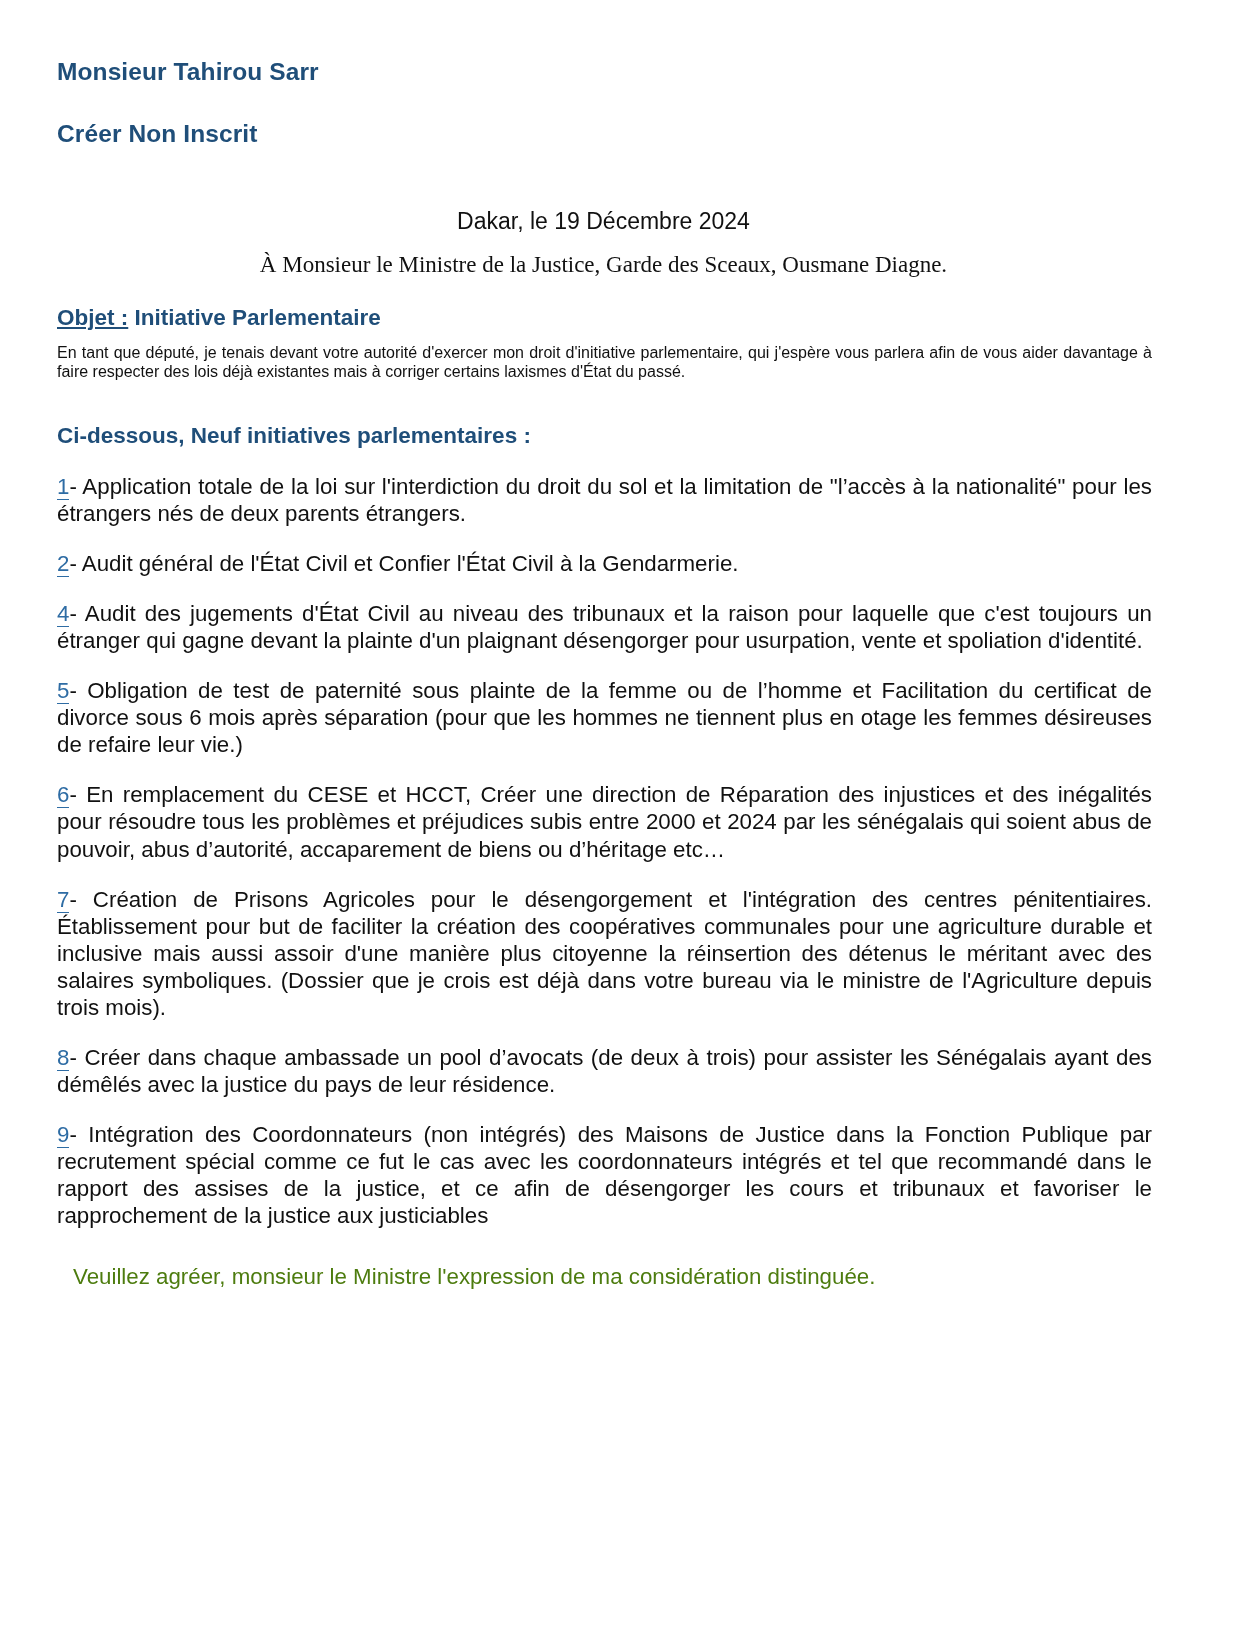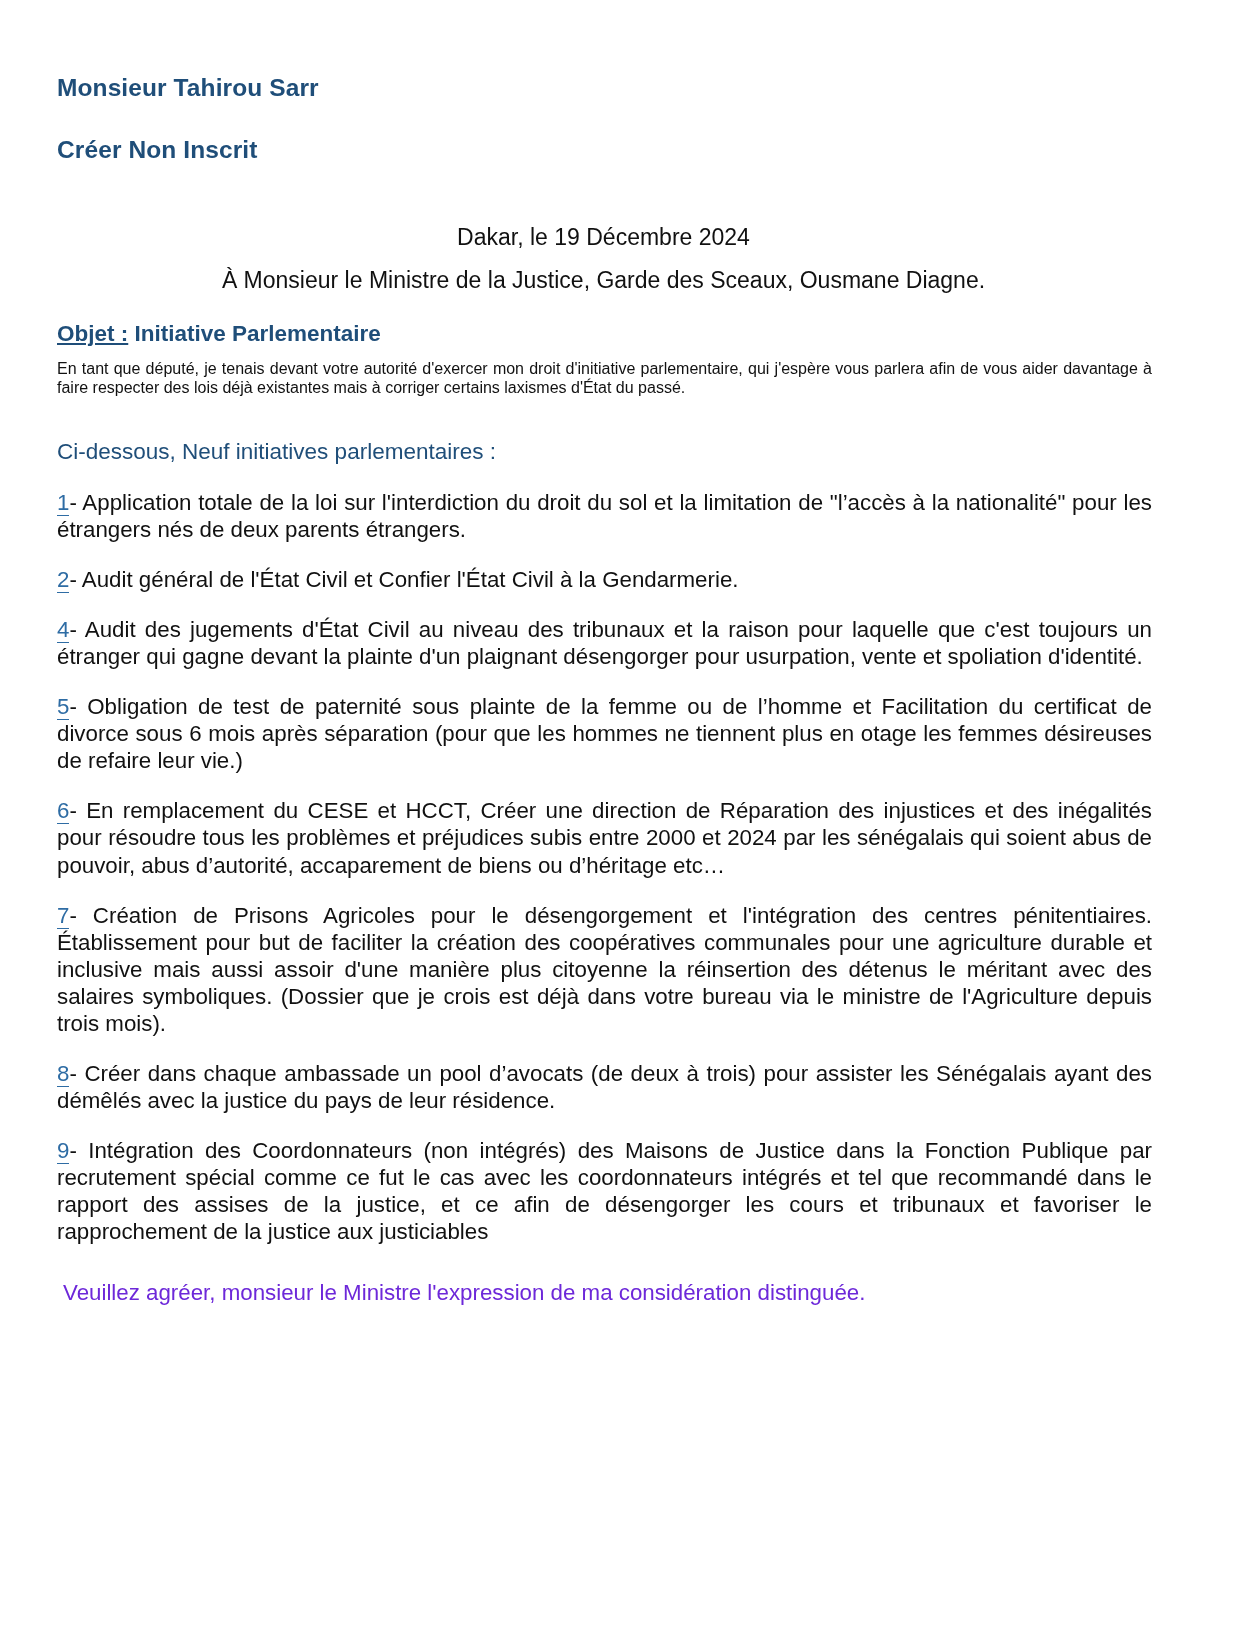--- a/index.html
+++ b/index.html
@@ -26,21 +26,20 @@
   
   .letterhead {
     margin-bottom: 58px;
   }
   .letterhead .line {
     color: #1f4e79;
     font-weight: bold;
     font-size: 24.5px;
     letter-spacing: .1px;
     line-height: 1.18;
-    margin-top: 16px;
   }
   .letterhead .line.first {
     margin-bottom: 33px;
   }
 
   
   .addressing {
     text-align: center;
     margin-bottom: 24px;
   }
@@ -49,20 +48,21 @@
     line-height: 1.3;
     color: #111111;
     margin-bottom: 13px;
     padding-right: 2px;
   }
   .addressing .recipient {
     font-size: 23px;
     line-height: 1.3;
     color: #111111;
     padding-right: 2px;
+    font-family: Liberation Serif, serif;
   }
 
   
   .subject {
     color: #1f4e79;
     font-weight: bold;
     font-size: 22.5px;
     margin-bottom: 11px;
     line-height: 1.25;
   }
@@ -79,21 +79,21 @@
     text-align: justify;
     color: #111111;
     hyphens: none;
   }
   p.body-par:last-child {
     margin-bottom: 0;
   }
 
   .section-title {
     color: #1f4e79;
-    font-weight: normal;
+    font-weight: bold;
     font-size: 22.5px;
     margin: 0 0 23px 0;
     line-height: 1.25;
   }
 
   
   .item {
     margin: 0 0 23px 0;
     font-size: 22.3px;
     line-height: 1.215;
@@ -103,24 +103,24 @@
   .item .num {
     color: #2e6ca4;
     border-bottom: 1px solid #2e6ca4;
     padding-bottom: 0px;
   }
   .item .dash {
     color: #111111;
   }
 
   .closing {
-    margin: 34px 0 0 6px;
+    margin: 34px 0 0 16px;
     font-size: 22.3px;
     line-height: 1.215;
-    color: #6d28d9;
+    color: #4d7c0f;
     text-align: left;
   }
 </style>
 </head>
 <body>
 
 <div class="page">
 
   <div class="letterhead">
     <div class="line first">Monsieur Tahirou Sarr</div>

